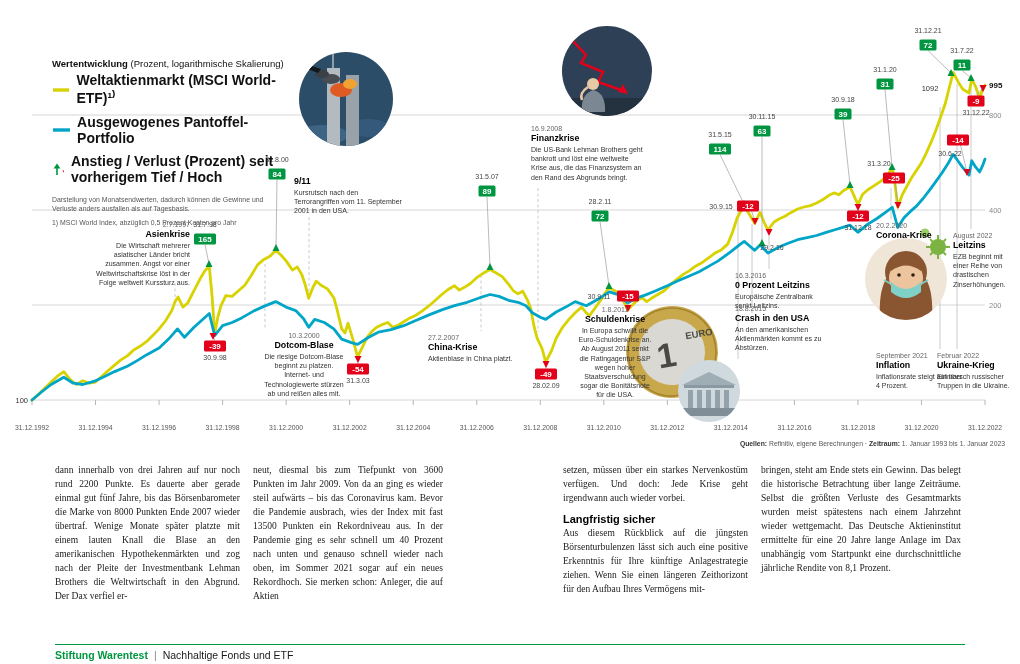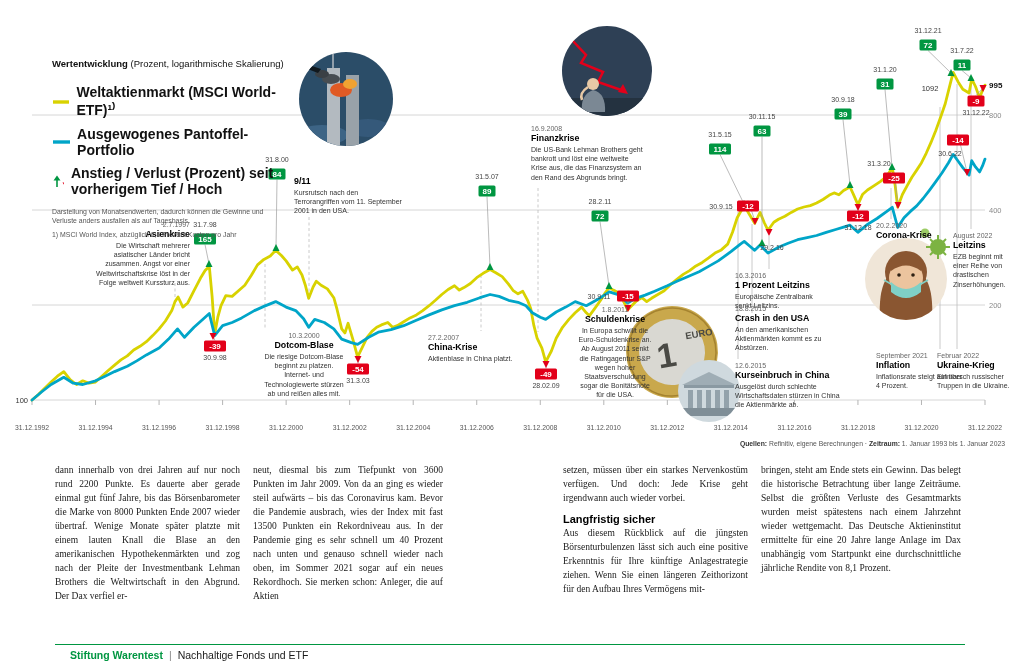--- a/index.html
+++ b/index.html
@@ -15,39 +15,39 @@
   .marker.dash { stroke-dasharray:3 2.5; }
   .leader { stroke:#9d9d9d; stroke-width:0.7; }
   .xlab { font-size:6.8px; fill:#555; text-anchor:middle; }
   .bdate { font-size:7px; fill:#444; text-anchor:middle; }
   .badge-txt { font-size:8px; font-weight:bold; fill:#fff; text-anchor:middle; }
   .edge { font-size:7.5px; fill:#8a8a8a; }
   .edge.strong { font-size:8px; font-weight:bold; fill:#111; }
   .peak { font-size:7.5px; fill:#333; text-anchor:middle; }
   .y100 { font-size:7.5px; fill:#333; text-anchor:end; }
   .legend { position:absolute; left:52px; top:58px; width:232px; }
-  .legend-title { font-size:9.5px; color:#111; margin-bottom:15px; }
+  .legend-title { font-size:9.5px; color:#111; margin-bottom:3px; }
   .legend-row { display:flex; align-items:center; gap:7px; margin-bottom:7px; font-size:14px; font-weight:bold; color:#111; }
   .legend-note { font-size:6.9px; color:#555; line-height:1.35; margin-top:10px; width:218px; }
   .legend-foot { font-size:6.9px; color:#555; margin-top:5px; }
   .ann { position:absolute; font-size:7px; color:#333; line-height:1.3; }
   .ann-date { font-size:7px; color:#666; margin-bottom:1px; }
   .ann-date:empty { display:none; }
   .ann-title { font-size:8.8px; font-weight:bold; color:#000; margin-bottom:1.5px; line-height:1.1; }
   .source { position:absolute; right:15px; top:440px; font-size:6.8px; color:#555; }
   .source b { color:#333; }
   .article { position:absolute; top:463px; font-size:9.5px; line-height:14px; text-align:justify;
              font-family:"Liberation Serif",serif; color:#1a1a1a; }
   .article h3 { font-family:Liberation Sans, sans-serif; font-size:11px; margin:7px 0 0; color:#000; }
   #col1 { left:55px;  width:185px; }
   #col2 { left:253px; width:190px; }
   #col3 { left:563px; width:185px; }
   #col4 { left:761px; width:200px; }
   .footer-rule { position:absolute; left:55px; right:55px; top:644px; height:1px; background:#009641; }
-  .footer { position:absolute; left:70px; top:649px; font-size:10.5px; font-weight:bold; color:#009641; }
+  .footer { position:absolute; left:55px; top:649px; font-size:10.5px; font-weight:bold; color:#009641; }
   .footer .sep { color:#888; font-weight:normal; margin:0 6px; }
   .footer .sec { color:#1a1a1a; font-weight:normal; }
 </style>
 </head>
 <body>
 
 <div id="page">
 
   <svg id="plot" width="1020" height="456">
       <line x1="32" x2="985" y1="400.0" y2="400.0" class="grid"></line>
@@ -332,35 +332,30 @@
     </div>
 
     <div class="ann" style="left: 577px; top: 305px; width: 76px; text-align: center;">
       <div class="ann-date">1.8.2011</div>
       <div class="ann-title">Schuldenkrise</div>
       <div class="ann-text">In Europa schwillt die Euro-Schuldenkrise an. Ab August 2011 senkt die Ratingagentur S&amp;P wegen hoher Staatsverschuldung sogar die Bonitätsnote für die USA.</div>
     </div>
 
     <div class="ann" style="left: 735px; top: 271px; width: 88px; text-align: left;">
       <div class="ann-date">16.3.2016</div>
-      <div class="ann-title">1 Prozent Leitzins</div>
+      <div class="ann-title">0 Prozent Leitzins</div>
       <div class="ann-text">Europäische Zentralbank senkt Leitzins.</div>
     </div>
 
     <div class="ann" style="left: 735px; top: 304px; width: 102px; text-align: left;">
       <div class="ann-date">18.8.2015</div>
       <div class="ann-title">Crash in den USA</div>
       <div class="ann-text">An den amerikanischen Aktienmärkten kommt es zu Abstürzen.</div>
     </div>
 
-    <div class="ann" style="left: 735px; top: 361px; width: 106px; text-align: left;">
-      <div class="ann-date">12.6.2015</div>
-      <div class="ann-title">Kurseinbruch in China</div>
-      <div class="ann-text">Ausgelöst durch schlechte Wirtschaftsdaten stürzen in China die Aktienmärkte ab.</div>
-    </div>
 
     <div class="ann" style="left: 876px; top: 221px; width: 90px; text-align: left;">
       <div class="ann-date">20.2.2020</div>
       <div class="ann-title">Corona-Krise</div>
       <div class="ann-text"></div>
     </div>
 
     <div class="ann" style="left: 876px; top: 351px; width: 88px; text-align: left;">
       <div class="ann-date">September 2021</div>
       <div class="ann-title">Inflation</div>

